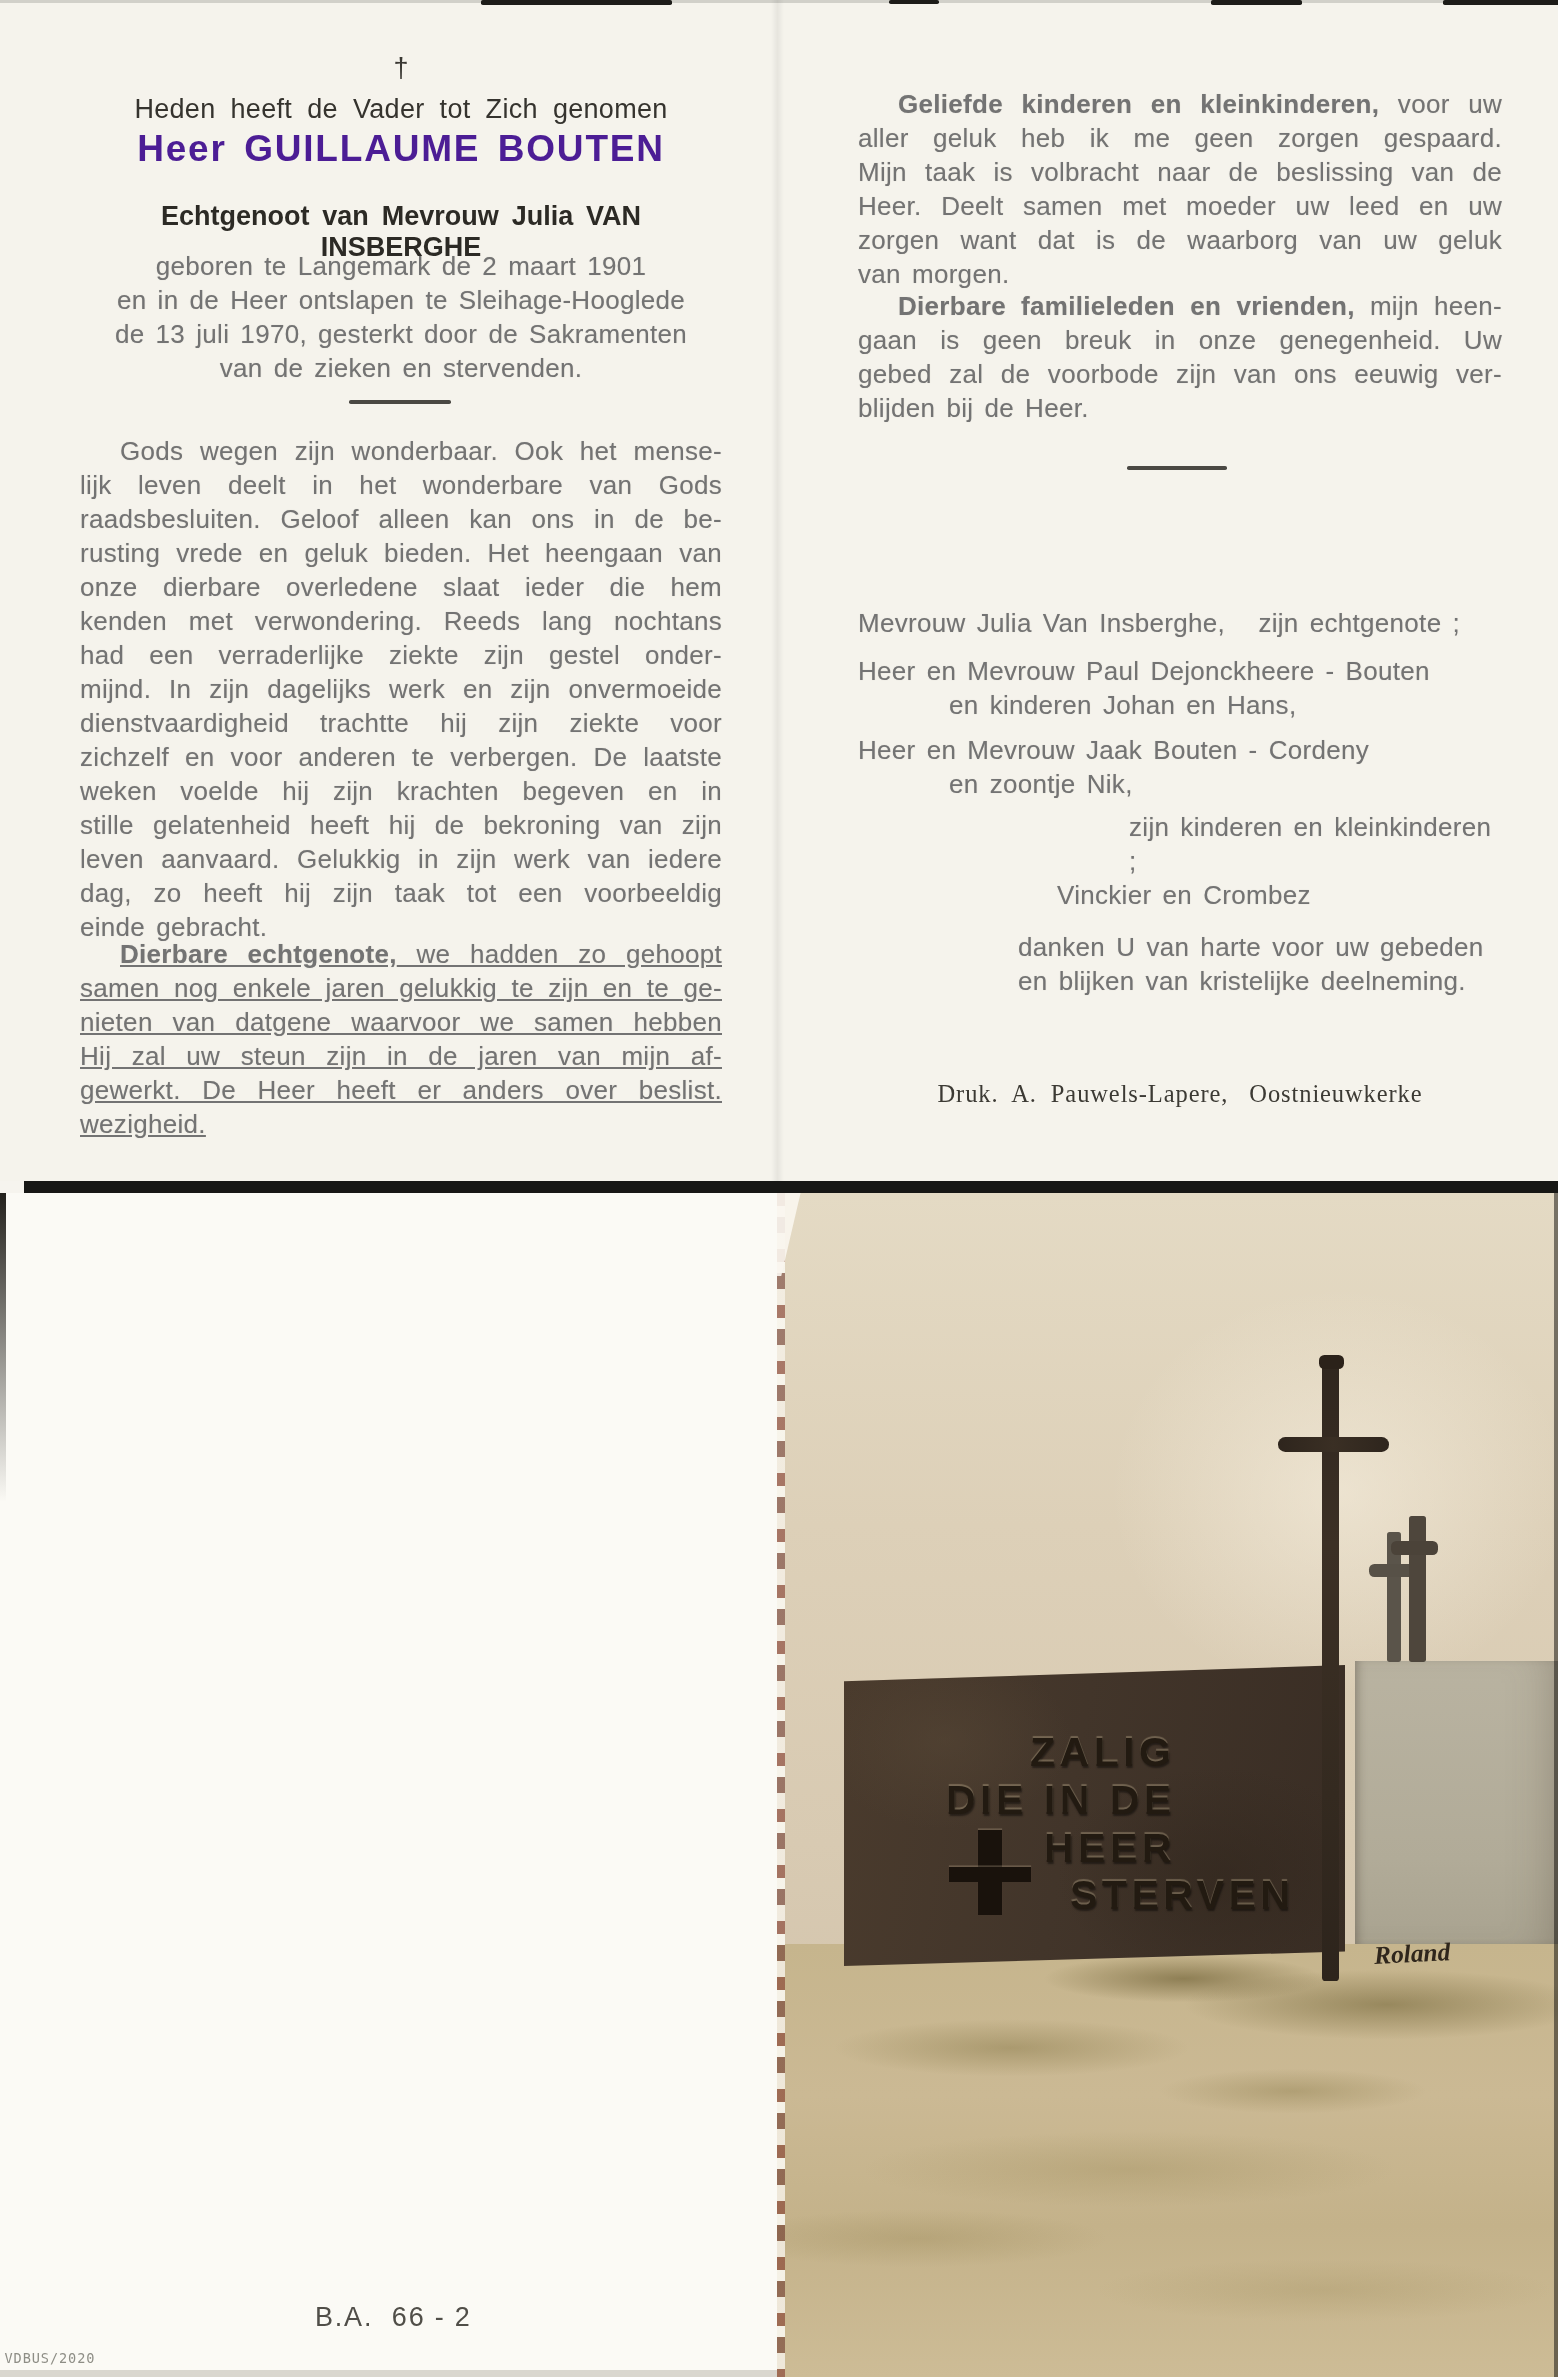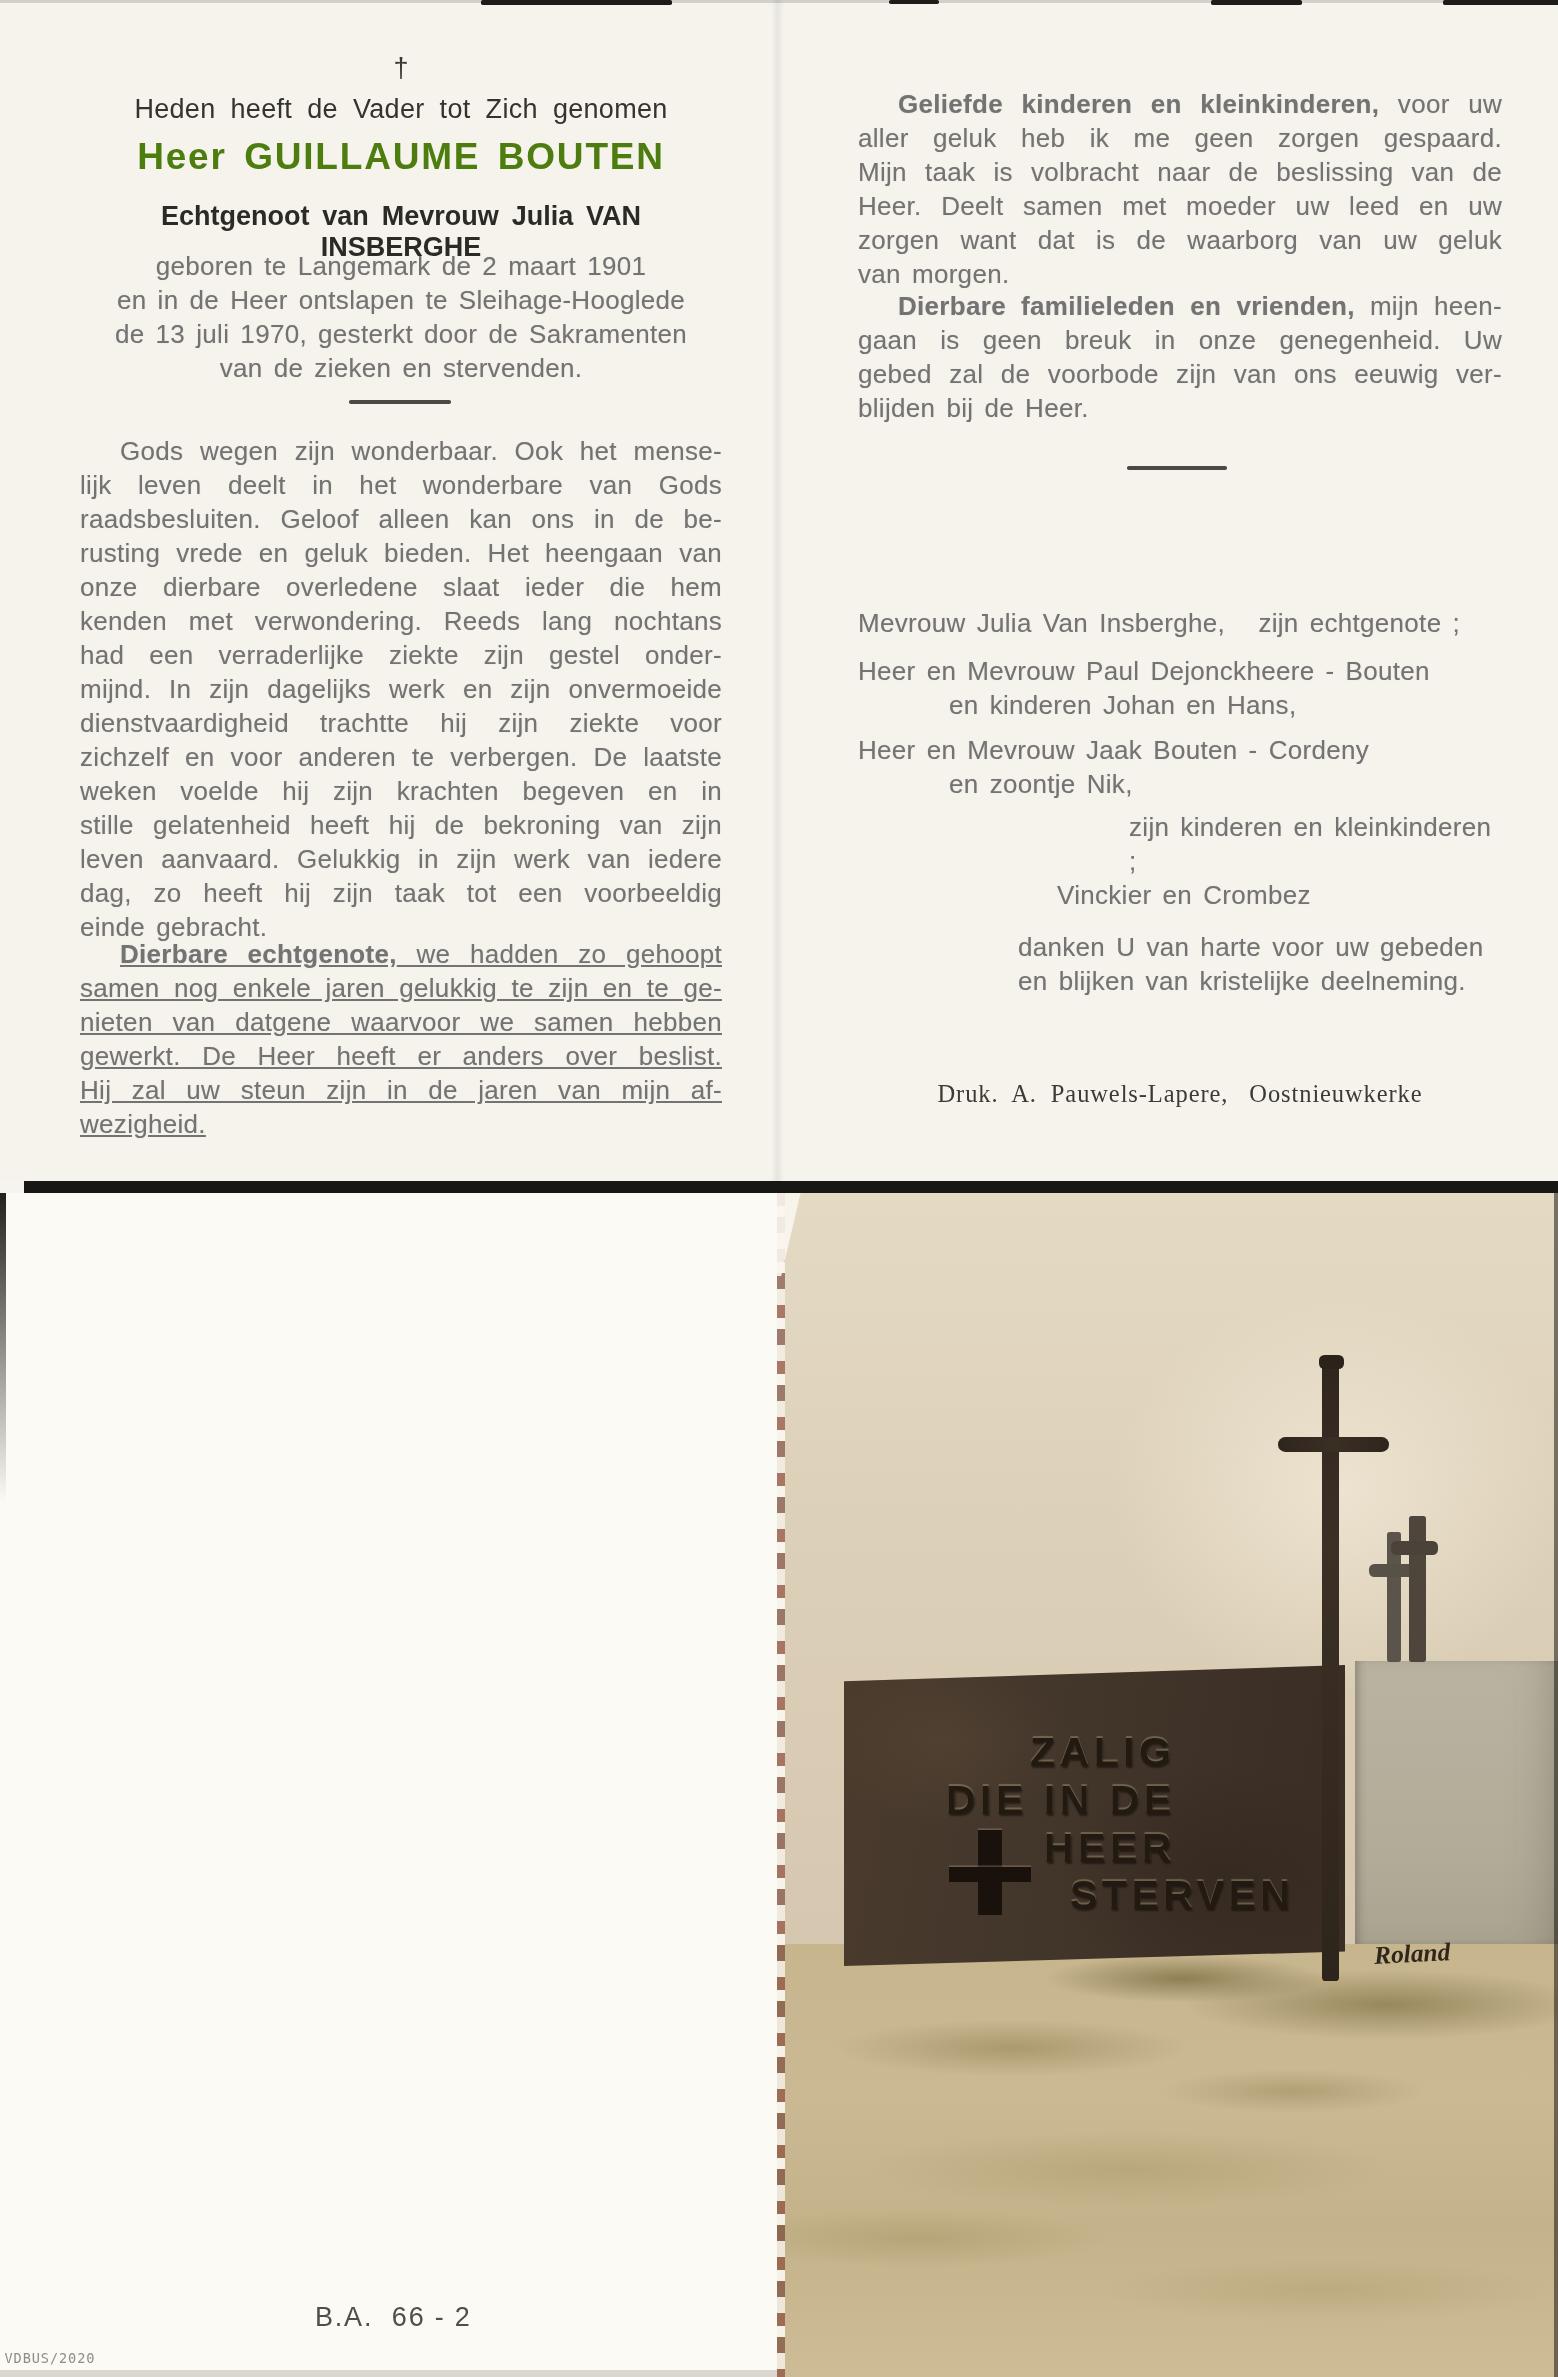--- a/index.html
+++ b/index.html
@@ -16,21 +16,21 @@
       background:linear-gradient(90deg,transparent,rgba(0,0,0,.06) 50%,transparent);}
   .watermark{position:absolute;left:4.5px;top:2350px;font-family:"DejaVu Sans Mono",monospace;
       font-size:13.6px;letter-spacing:0.9px;color:#8e8e86;}
   
   .front{position:absolute;left:0;top:0;width:1559px;height:1181px;}
   .lc{position:absolute;left:80px;width:642px;}
   .rcol{position:absolute;left:858px;width:644px;}
   .center{text-align:center;}
   .cross-sym{top:53px;font-size:27px;color:#3a3833;}
   .intro{top:94px;font-size:27px;word-spacing:7.3px;letter-spacing:0.3px;}
-  .name{top:136px;font-size:37px;font-weight:bold;letter-spacing:1.8px;word-spacing:5.4px;color:#4d7c0f;}
+  .name{top:128px;font-size:37px;font-weight:bold;letter-spacing:1.8px;word-spacing:5.4px;color:#4c1d95;}
   .spouse{top:201px;font-size:27px;font-weight:bold;word-spacing:5.4px;color:#2c2a25;}
   .vitals{top:249px;font-size:26px;line-height:34px;word-spacing:6.4px;}
   .rule{position:absolute;height:3.6px;background:#4a4843;border-radius:1.8px;}
   .rule-left{left:349px;top:400px;width:102px;}
   .rule-right{left:1127px;top:466px;width:100px;}
   .para{font-size:26px;line-height:34px;letter-spacing:0.3px;word-spacing:3.6px;color:#737373;
         text-shadow:0 0 0.9px rgba(70,68,60,.25);}
   .jl{text-align:justify;text-align-last:justify;}
   .jlast{text-align:left;text-align-last:left;}
   .ind{padding-left:40px;}
@@ -159,22 +159,22 @@
       <div class="jl">stille gelatenheid heeft hij de bekroning van zijn</div>
       <div class="jl">leven aanvaard. Gelukkig in zijn werk van iedere</div>
       <div class="jl">dag, zo heeft hij zijn taak tot een voorbeeldig</div>
       <div class="jlast">einde gebracht.</div>
     </div>
 
     <div class="lc para p2">
       <div class="jl ind"><b>Dierbare echtgenote,</b><span> we hadden zo gehoopt</span></div>
       <div class="jl">samen nog enkele jaren gelukkig te zijn en te ge-</div>
       <div class="jl">nieten van datgene waarvoor we samen hebben</div>
+      <div class="jl">Hij zal uw steun zijn in de jaren van mijn af-</div>
       <div class="jl">gewerkt. De Heer heeft er anders over beslist.</div>
-      <div class="jl">Hij zal uw steun zijn in de jaren van mijn af-</div>
       <div class="jlast">wezigheid.</div>
     </div>
 
     <div class="rcol para rp1">
       <div class="jl ind"><b>Geliefde kinderen en kleinkinderen,</b><span> voor uw</span></div>
       <div class="jl">aller geluk heb ik me geen zorgen gespaard.</div>
       <div class="jl">Mijn taak is volbracht naar de beslissing van de</div>
       <div class="jl">Heer. Deelt samen met moeder uw leed en uw</div>
       <div class="jl">zorgen want dat is de waarborg van uw geluk</div>
       <div class="jlast">van morgen.</div>

